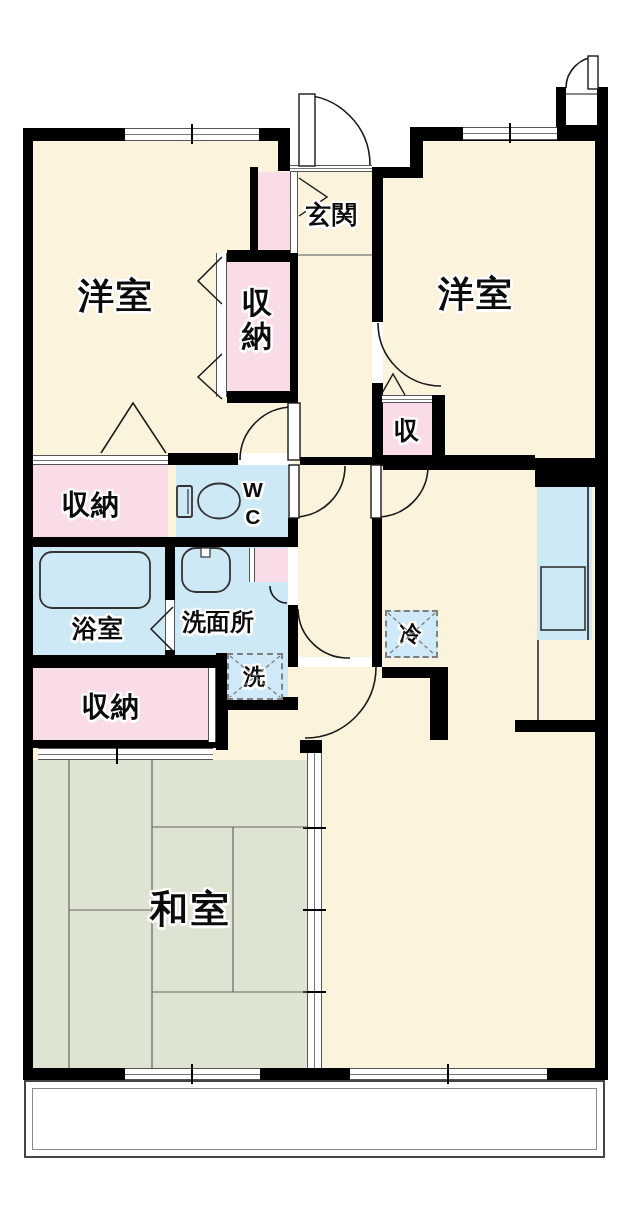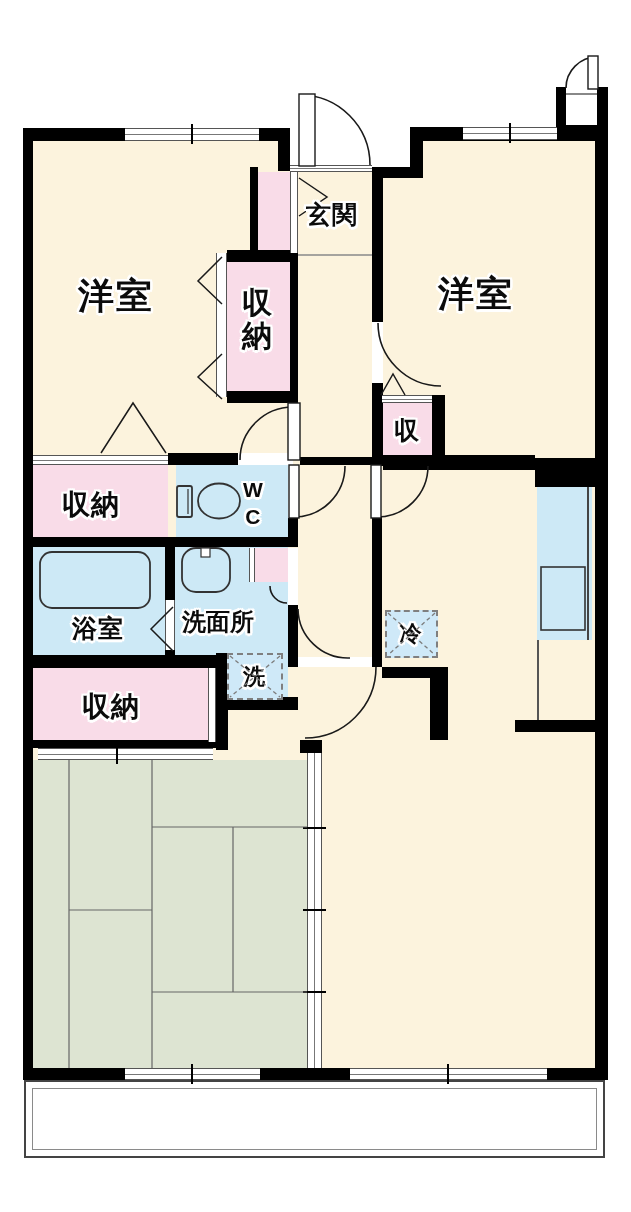--- a/index.html
+++ b/index.html
@@ -189,14 +189,15 @@
   </div>
   <div class="lbl" style="left:394px;top:414px;font-size:25px;">収</div>
   <div class="lbl" style="left:62px;top:486px;font-size:28px;letter-spacing:1px;">収納</div>
   <div class="lbl vert" style="left:243px;top:476px;font-size:21px;line-height:27px;">
     <span>W</span>
     <span>C</span>
   </div>
   <div class="lbl" style="left:72px;top:612px;font-size:25px;letter-spacing:1px;">浴室</div>
   <div class="lbl" style="left:182px;top:606px;font-size:24px;letter-spacing:0;">洗面所</div>
   <div class="lbl" style="left:82px;top:688px;font-size:28px;letter-spacing:1px;">収納</div>
+  <div class="lbl" style="left:150px;top:884px;font-size:38px;letter-spacing:3px;">和室</div>
 
 </div>
 
 </body></html>

